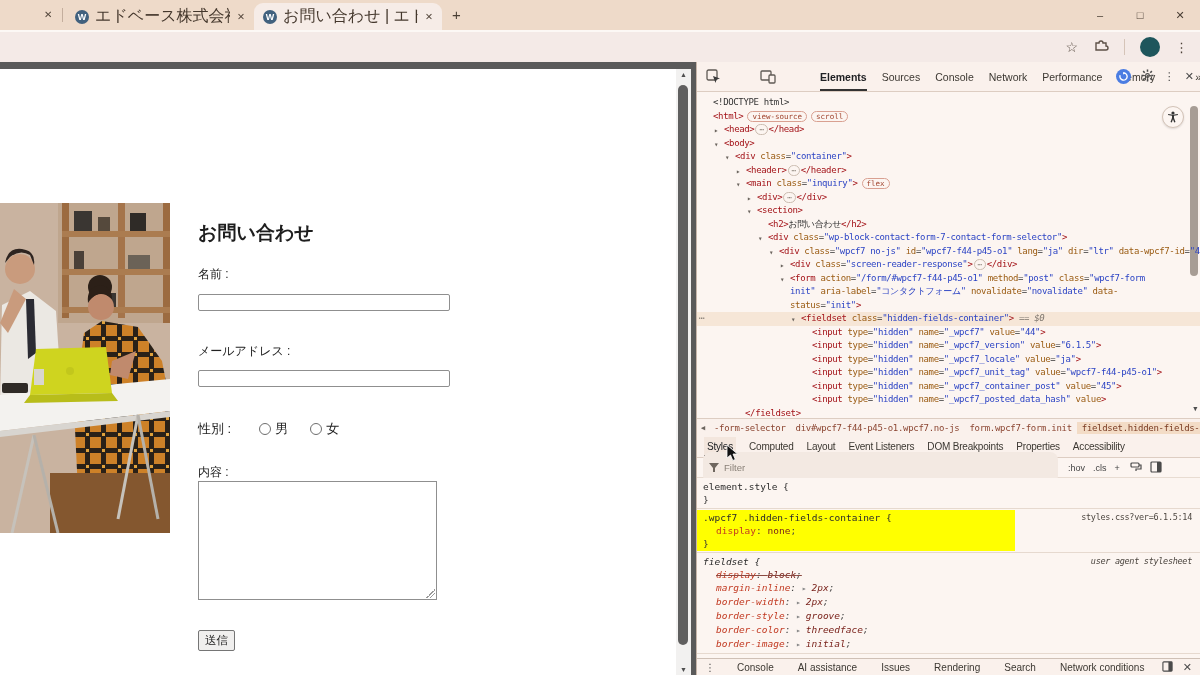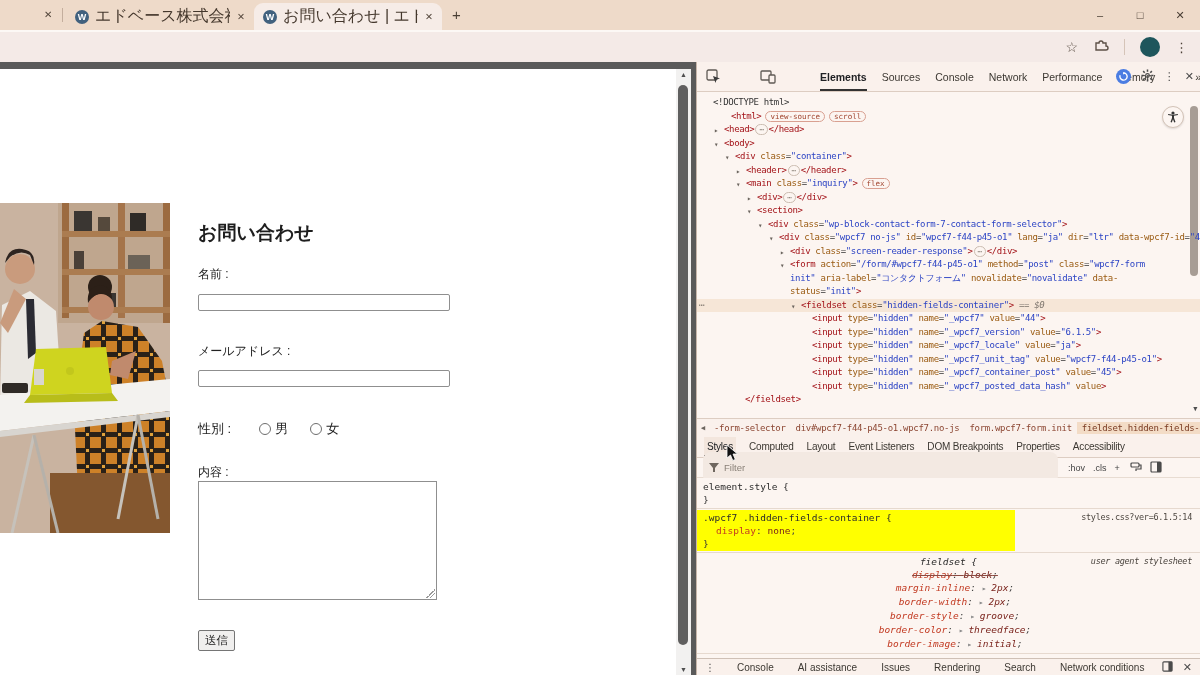--- a/index.html
+++ b/index.html
@@ -85,21 +85,21 @@
   .filter-box { margin-left:6px; width:355px; height:32px; border-radius:8px; background:#f3e9e2; display:flex; align-items:center; padding:0 6px; gap:5px; }
   .filter-text { font-size:9.5px; color:#8a8178; }
   .style-toolbar { display:flex; align-items:center; gap:8px; margin-left:10px; }
   .stb-item { font-size:9px; color:#444; }
 
   .dt-styles { position:absolute; left:0; top:416px; width:100%; height:180px; overflow:hidden; background:#fcf5f1;
                font-family:"DejaVu Sans Mono", monospace; font-size:9.5px; line-height:13px; color:#333; }
   .rule { position:relative; padding:2px 6px 2px 6px; border-bottom:1px solid #e6d9cf; }
   .rule.hl::before { content:""; position:absolute; left:0; top:1px; bottom:1px; width:318px; background:#ffff00; }
   .rule > div { position:relative; }
-  .rule.ua { font-style:italic;text-align:center; }
+  .rule.ua { font-style:italic; }
   .rule-head .src { position:absolute; right:2px; top:0; color:#4c4640; font-size:8.5px; letter-spacing:-0.3px; }
   .sel { color:#2b2b2b; }
   .prop-line { padding-left:13px; }
   .pn { color:#c23a22; } .pv { color:#7a231c; } .pc { color:#444; }
   .parrow { color:#8a8a8a; font-size:8px; }
   .struck { text-decoration:line-through; text-decoration-color:#8b4a42; }
 
   .dt-drawer { position:absolute; left:0; top:596px; width:100%; height:17px; border-top:1px solid #cfc0b6; background:#faf1ec; display:flex; align-items:center; }
   .drawer-dots { font-size:10px; color:#4a4a4a; margin:0 10px 0 8px; }
   .drawer-item { font-size:10px; color:#3c3832; padding:0 12px; }
@@ -279,28 +279,29 @@
     <div class="dt-dom" id="dom-tree">
       <div class="a11y-btn">
         <svg width="12" height="12" viewBox="0 0 12 12">
             <circle cx="6" cy="2" r="1.6" fill="#333"></circle>
             <path d="M1 4 L5 4.8 L5 7 L3.5 11 L4.8 11.5 L6 8.2 L7.2 11.5 L8.5 11 L7 7 L7 4.8 L11 4 L10.8 3 L6 3.8 L1.2 3 Z" fill="#333"></path>
           </svg>
       </div>
       <div class="dom-scroll"></div>
       <span class="dom-down">▼</span>
     <div class="dom-row" style="padding-left: 16px;"><span class="tk-p">&lt;!DOCTYPE html&gt;</span></div>
-        <div class="dom-row" style="padding-left: 34px;"><span class="tk-t">&lt;html&gt;</span><span class="tk-B">view-source</span><span class="tk-B">scroll</span></div>
+        <div class="dom-row" style="padding-left: 16px;"><span class="tk-t">&lt;html&gt;</span><span class="tk-B">view-source</span><span class="tk-B">scroll</span></div>
         <div class="dom-row" style="padding-left: 27px;"><span class="arrow" style="left: 17px;">▸</span><span class="tk-t">&lt;head&gt;</span><span class="tk-D">⋯</span><span class="tk-t">&lt;/head&gt;</span></div>
         <div class="dom-row" style="padding-left: 27px;"><span class="arrow" style="left: 17px;">▾</span><span class="tk-t">&lt;body&gt;</span></div>
         <div class="dom-row" style="padding-left: 38px;"><span class="arrow" style="left: 28px;">▾</span><span class="tk-t">&lt;div</span><span class="tk-at"> class</span><span class="tk-p">=</span><span class="tk-v">"container"</span><span class="tk-t">&gt;</span></div>
         <div class="dom-row" style="padding-left: 49px;"><span class="arrow" style="left: 39px;">▸</span><span class="tk-t">&lt;header&gt;</span><span class="tk-D">⋯</span><span class="tk-t">&lt;/header&gt;</span></div>
         <div class="dom-row" style="padding-left: 49px;"><span class="arrow" style="left: 39px;">▾</span><span class="tk-t">&lt;main</span><span class="tk-at"> class</span><span class="tk-p">=</span><span class="tk-v">"inquiry"</span><span class="tk-t">&gt;</span><span class="tk-B">flex</span></div>
         <div class="dom-row" style="padding-left: 60px;"><span class="arrow" style="left: 50px;">▸</span><span class="tk-t">&lt;div&gt;</span><span class="tk-D">⋯</span><span class="tk-t">&lt;/div&gt;</span></div>
         <div class="dom-row" style="padding-left: 60px;"><span class="arrow" style="left: 50px;">▾</span><span class="tk-t">&lt;section&gt;</span></div>
+        <div class="dom-row" style="padding-left: 71px;"><span class="tk-t">&lt;h2&gt;</span><span class="tk-p">お問い合わせ</span><span class="tk-t">&lt;/h2&gt;</span></div>
         <div class="dom-row" style="padding-left: 71px;"><span class="arrow" style="left: 61px;">▾</span><span class="tk-t">&lt;div</span><span class="tk-at"> class</span><span class="tk-p">=</span><span class="tk-v">"wp-block-contact-form-7-contact-form-selector"</span><span class="tk-t">&gt;</span></div>
         <div class="dom-row" style="padding-left: 82px;"><span class="arrow" style="left: 72px;">▾</span><span class="tk-t">&lt;div</span><span class="tk-at"> class</span><span class="tk-p">=</span><span class="tk-v">"wpcf7 no-js"</span><span class="tk-at"> id</span><span class="tk-p">=</span><span class="tk-v">"wpcf7-f44-p45-o1"</span><span class="tk-at"> lang</span><span class="tk-p">=</span><span class="tk-v">"ja"</span><span class="tk-at"> dir</span><span class="tk-p">=</span><span class="tk-v">"ltr"</span><span class="tk-at"> data-wpcf7-id</span><span class="tk-p">=</span><span class="tk-v">"44"</span></div>
         <div class="dom-row" style="padding-left: 93px;"><span class="arrow" style="left: 83px;">▸</span><span class="tk-t">&lt;div</span><span class="tk-at"> class</span><span class="tk-p">=</span><span class="tk-v">"screen-reader-response"</span><span class="tk-t">&gt;</span><span class="tk-D">⋯</span><span class="tk-t">&lt;/div&gt;</span></div>
         <div class="dom-row wrap" style="padding-left: 93px;"><span class="arrow" style="left: 83px;">▾</span><span class="tk-t">&lt;form</span><span class="tk-at"> action</span><span class="tk-p">=</span><span class="tk-v">"/form/#wpcf7-f44-p45-o1"</span><span class="tk-at"> method</span><span class="tk-p">=</span><span class="tk-v">"post"</span><span class="tk-at"> class</span><span class="tk-p">=</span><span class="tk-v">"wpcf7-form init"</span><span class="tk-at"> aria-label</span><span class="tk-p">=</span><span class="tk-v">"コンタクトフォーム"</span><span class="tk-at"> novalidate</span><span class="tk-p">=</span><span class="tk-v">"novalidate"</span><span class="tk-at"> data-status</span><span class="tk-p">=</span><span class="tk-v">"init"</span><span class="tk-t">&gt;</span></div>
         <div class="dom-row sel" style="padding-left: 104px;"><span class="arrow" style="left: 94px;">▾</span><span class="gutter-dots">⋯</span><span class="tk-t">&lt;fieldset</span><span class="tk-at"> class</span><span class="tk-p">=</span><span class="tk-v">"hidden-fields-container"</span><span class="tk-t">&gt;</span><span class="tk-g"> == </span><span class="tk-G">$0</span></div>
         <div class="dom-row" style="padding-left: 115px;"><span class="tk-t">&lt;input</span><span class="tk-at"> type</span><span class="tk-p">=</span><span class="tk-v">"hidden"</span><span class="tk-at"> name</span><span class="tk-p">=</span><span class="tk-v">"_wpcf7"</span><span class="tk-at"> value</span><span class="tk-p">=</span><span class="tk-v">"44"</span><span class="tk-t">&gt;</span></div>
         <div class="dom-row" style="padding-left: 115px;"><span class="tk-t">&lt;input</span><span class="tk-at"> type</span><span class="tk-p">=</span><span class="tk-v">"hidden"</span><span class="tk-at"> name</span><span class="tk-p">=</span><span class="tk-v">"_wpcf7_version"</span><span class="tk-at"> value</span><span class="tk-p">=</span><span class="tk-v">"6.1.5"</span><span class="tk-t">&gt;</span></div>
         <div class="dom-row" style="padding-left: 115px;"><span class="tk-t">&lt;input</span><span class="tk-at"> type</span><span class="tk-p">=</span><span class="tk-v">"hidden"</span><span class="tk-at"> name</span><span class="tk-p">=</span><span class="tk-v">"_wpcf7_locale"</span><span class="tk-at"> value</span><span class="tk-p">=</span><span class="tk-v">"ja"</span><span class="tk-t">&gt;</span></div>
         <div class="dom-row" style="padding-left: 115px;"><span class="tk-t">&lt;input</span><span class="tk-at"> type</span><span class="tk-p">=</span><span class="tk-v">"hidden"</span><span class="tk-at"> name</span><span class="tk-p">=</span><span class="tk-v">"_wpcf7_unit_tag"</span><span class="tk-at"> value</span><span class="tk-p">=</span><span class="tk-v">"wpcf7-f44-p45-o1"</span><span class="tk-t">&gt;</span></div>
         <div class="dom-row" style="padding-left: 115px;"><span class="tk-t">&lt;input</span><span class="tk-at"> type</span><span class="tk-p">=</span><span class="tk-v">"hidden"</span><span class="tk-at"> name</span><span class="tk-p">=</span><span class="tk-v">"_wpcf7_container_post"</span><span class="tk-at"> value</span><span class="tk-p">=</span><span class="tk-v">"45"</span><span class="tk-t">&gt;</span></div>

